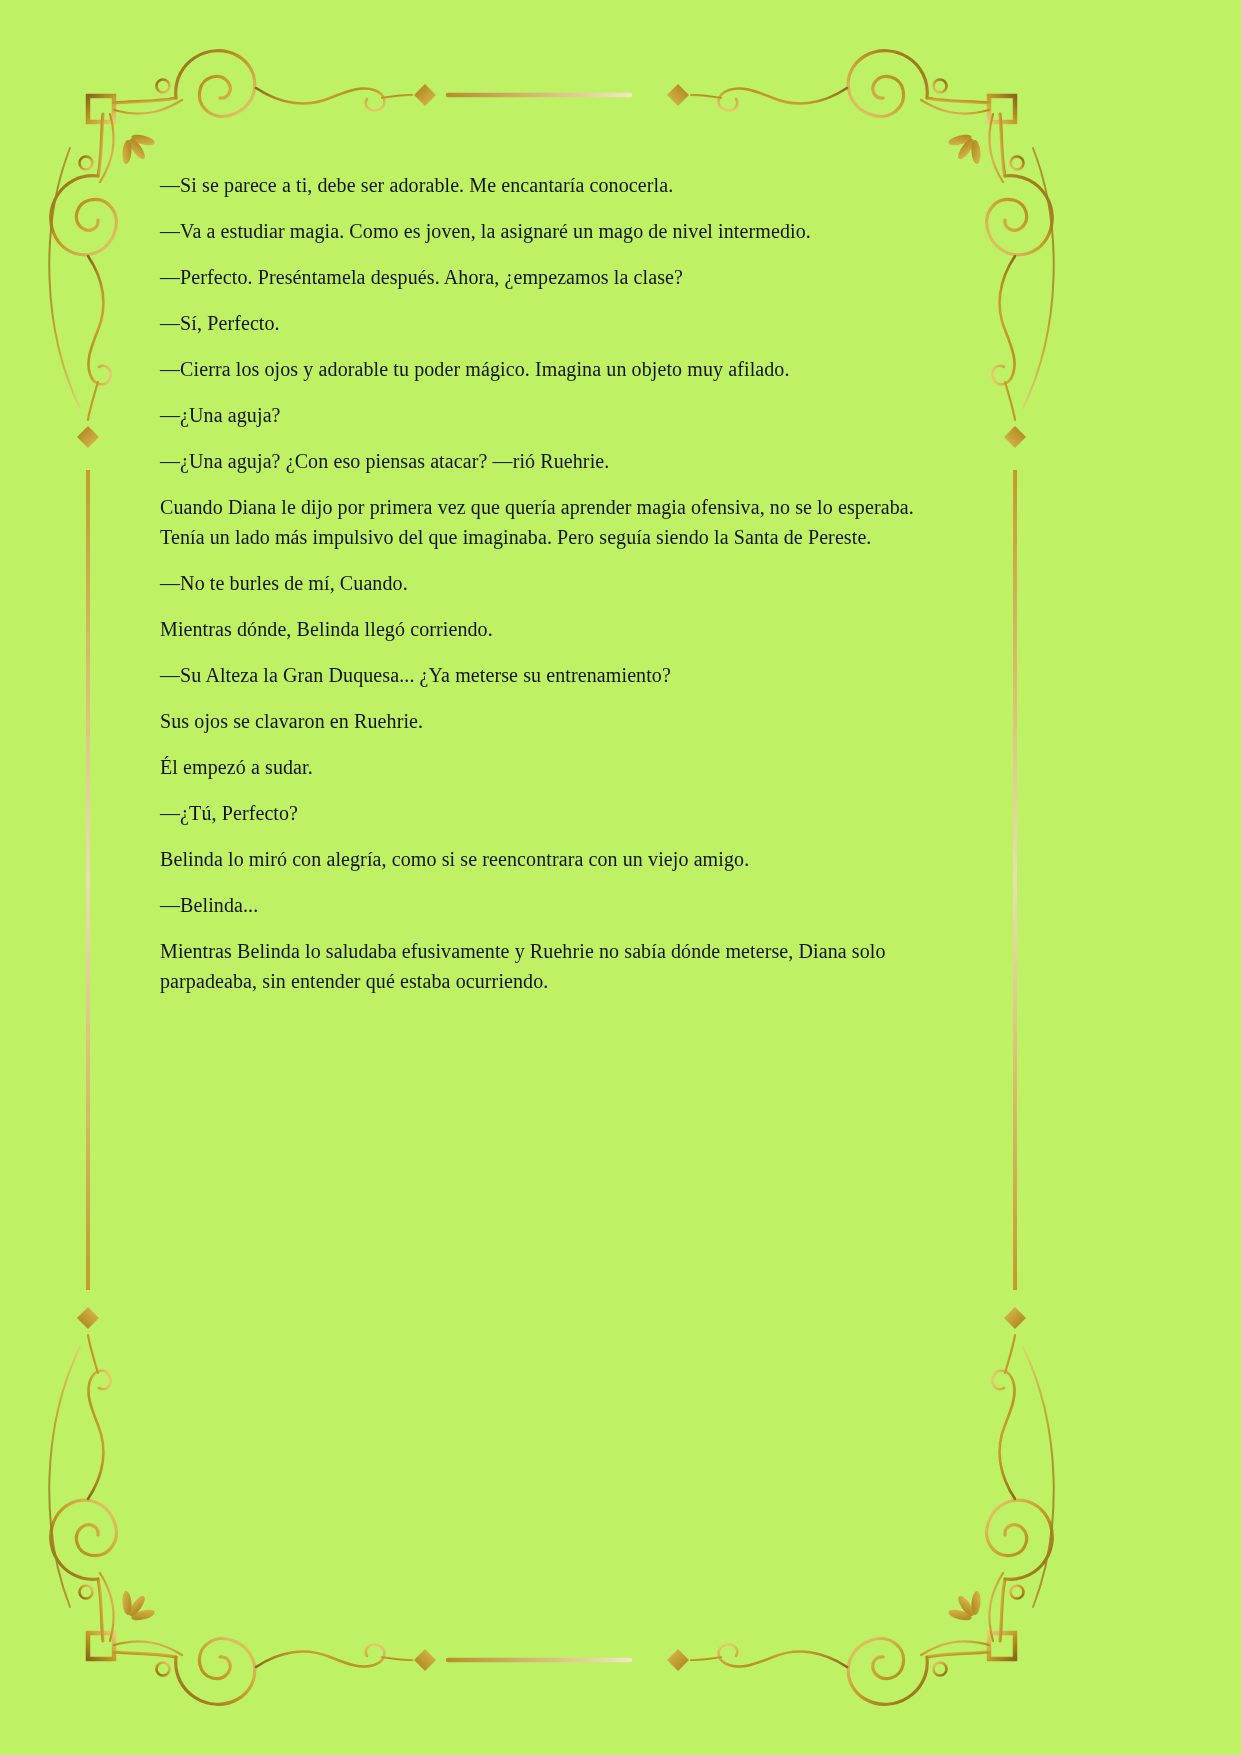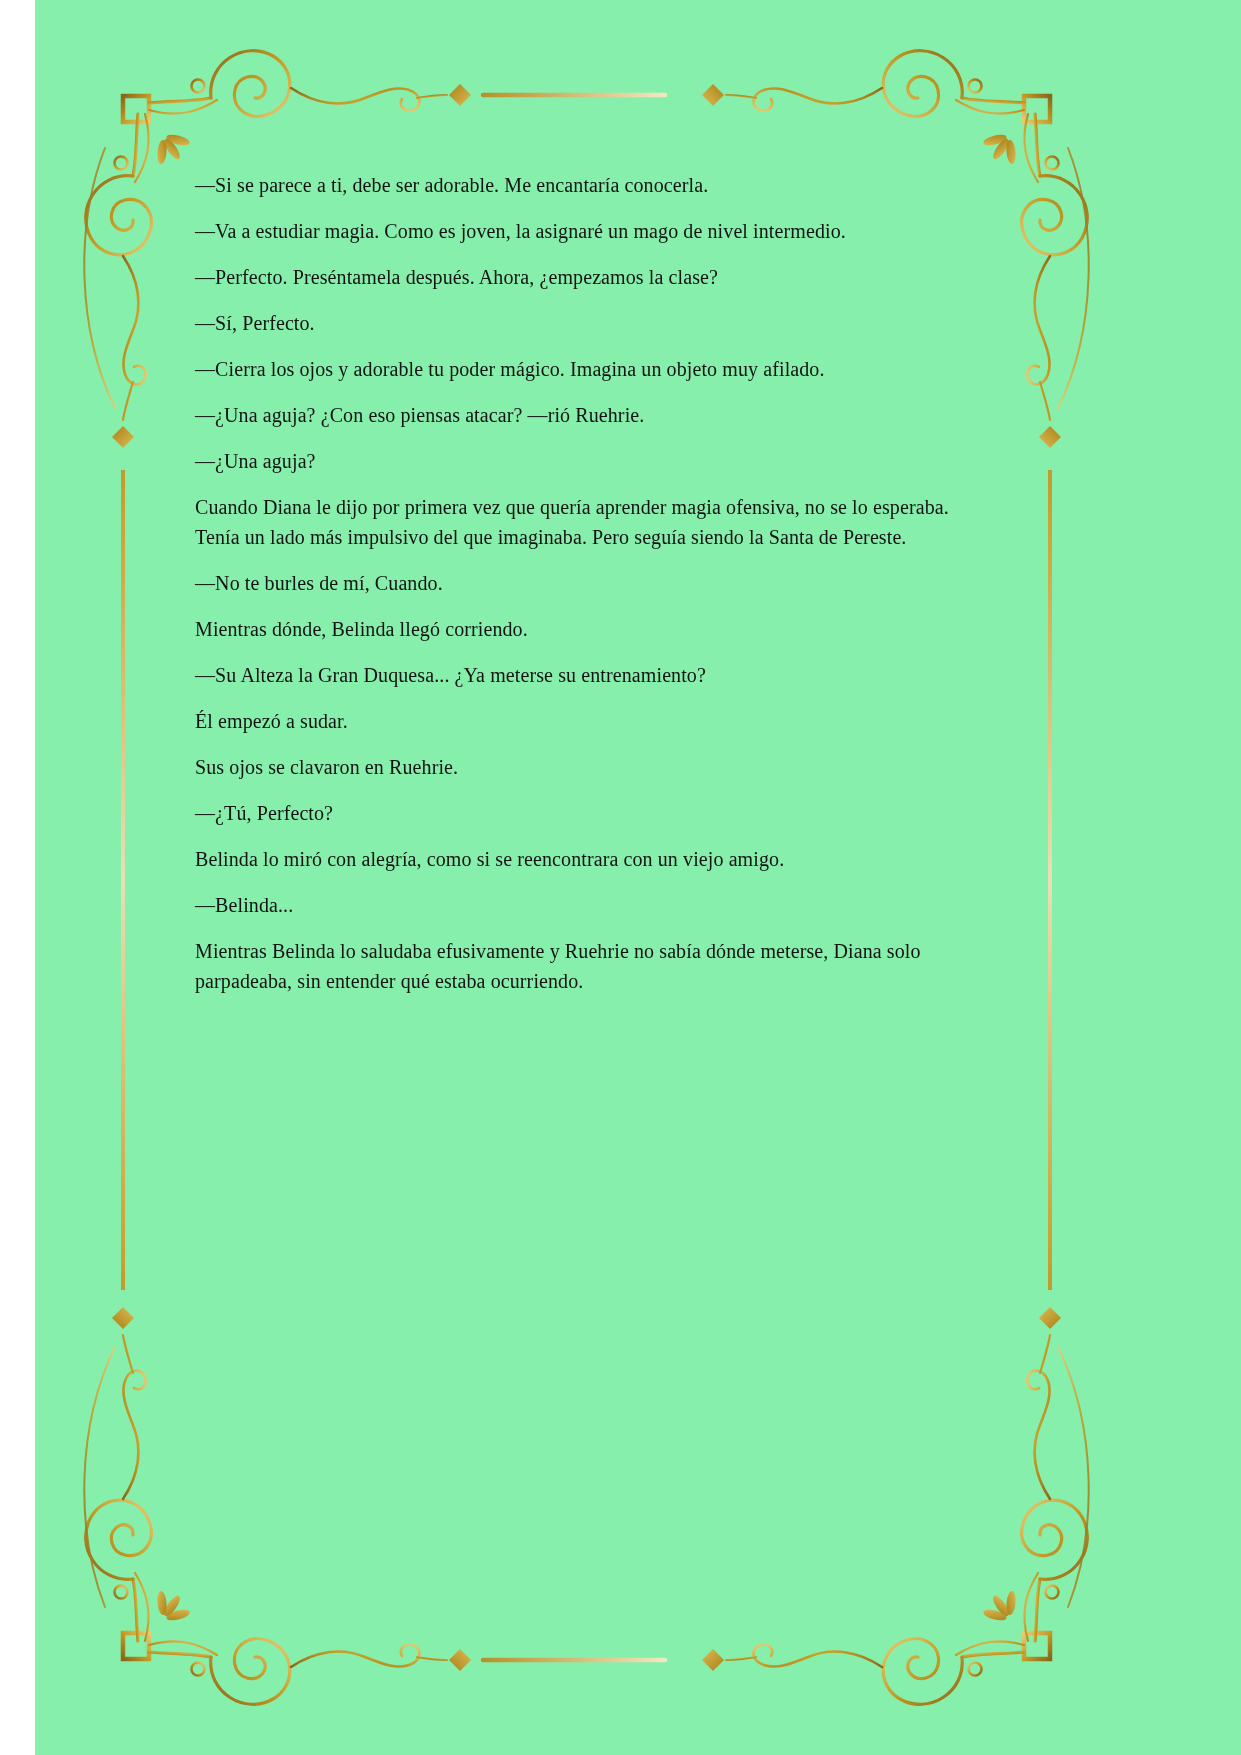--- a/index.html
+++ b/index.html
@@ -7,22 +7,21 @@
     width: 1241px;
     height: 1755px;
     background: #ffffff;
     font-family: "Liberation Serif", serif;
     position: relative;
     overflow: hidden;
   }
   .page {
     position: absolute;
     inset: 0;
-    background: #86efac;
-    margin-left: 35px;
+    background: #bef264;
   }
   .border-svg {
     position: absolute;
     left: 0; top: 0;
     width: 1241px; height: 1755px;
     pointer-events: none;
   }
   .text-block {
     position: absolute;
     left: 160px;
@@ -109,27 +108,27 @@
       <line x1="88" y1="470" x2="88" y2="1290" stroke="url(#vline)" stroke-width="4"></line>
     </g>
   </svg>
 
   <div class="text-block">
     <p>—Si se parece a ti, debe ser adorable. Me encantaría conocerla.</p>
     <p>—Va a estudiar magia. Como es joven, la asignaré un mago de nivel intermedio.</p>
     <p>—Perfecto. Preséntamela después. Ahora, ¿empezamos la clase?</p>
     <p>—Sí, Perfecto.</p>
     <p>—Cierra los ojos y adorable tu poder mágico. Imagina un objeto muy afilado.</p>
+    <p>—¿Una aguja?</p>
     <p>—¿Una aguja? ¿Con eso piensas atacar? —rió Ruehrie.</p>
-    <p>—¿Una aguja?</p>
     <p>Cuando Diana le dijo por primera vez que quería aprender magia ofensiva, no se lo esperaba. Tenía un lado más impulsivo del que imaginaba. Pero seguía siendo la Santa de Pereste.</p>
     <p>—No te burles de mí, Cuando.</p>
     <p>Mientras dónde, Belinda llegó corriendo.</p>
     <p>—Su Alteza la Gran Duquesa... ¿Ya meterse su entrenamiento?</p>
+    <p>Sus ojos se clavaron en Ruehrie.</p>
     <p>Él empezó a sudar.</p>
-    <p>Sus ojos se clavaron en Ruehrie.</p>
     <p>—¿Tú, Perfecto?</p>
     <p>Belinda lo miró con alegría, como si se reencontrara con un viejo amigo.</p>
     <p>—Belinda...</p>
     <p>Mientras Belinda lo saludaba efusivamente y Ruehrie no sabía dónde meterse, Diana solo parpadeaba, sin entender qué estaba ocurriendo.</p>
   </div>
 
 </div>
 
 </body></html>

